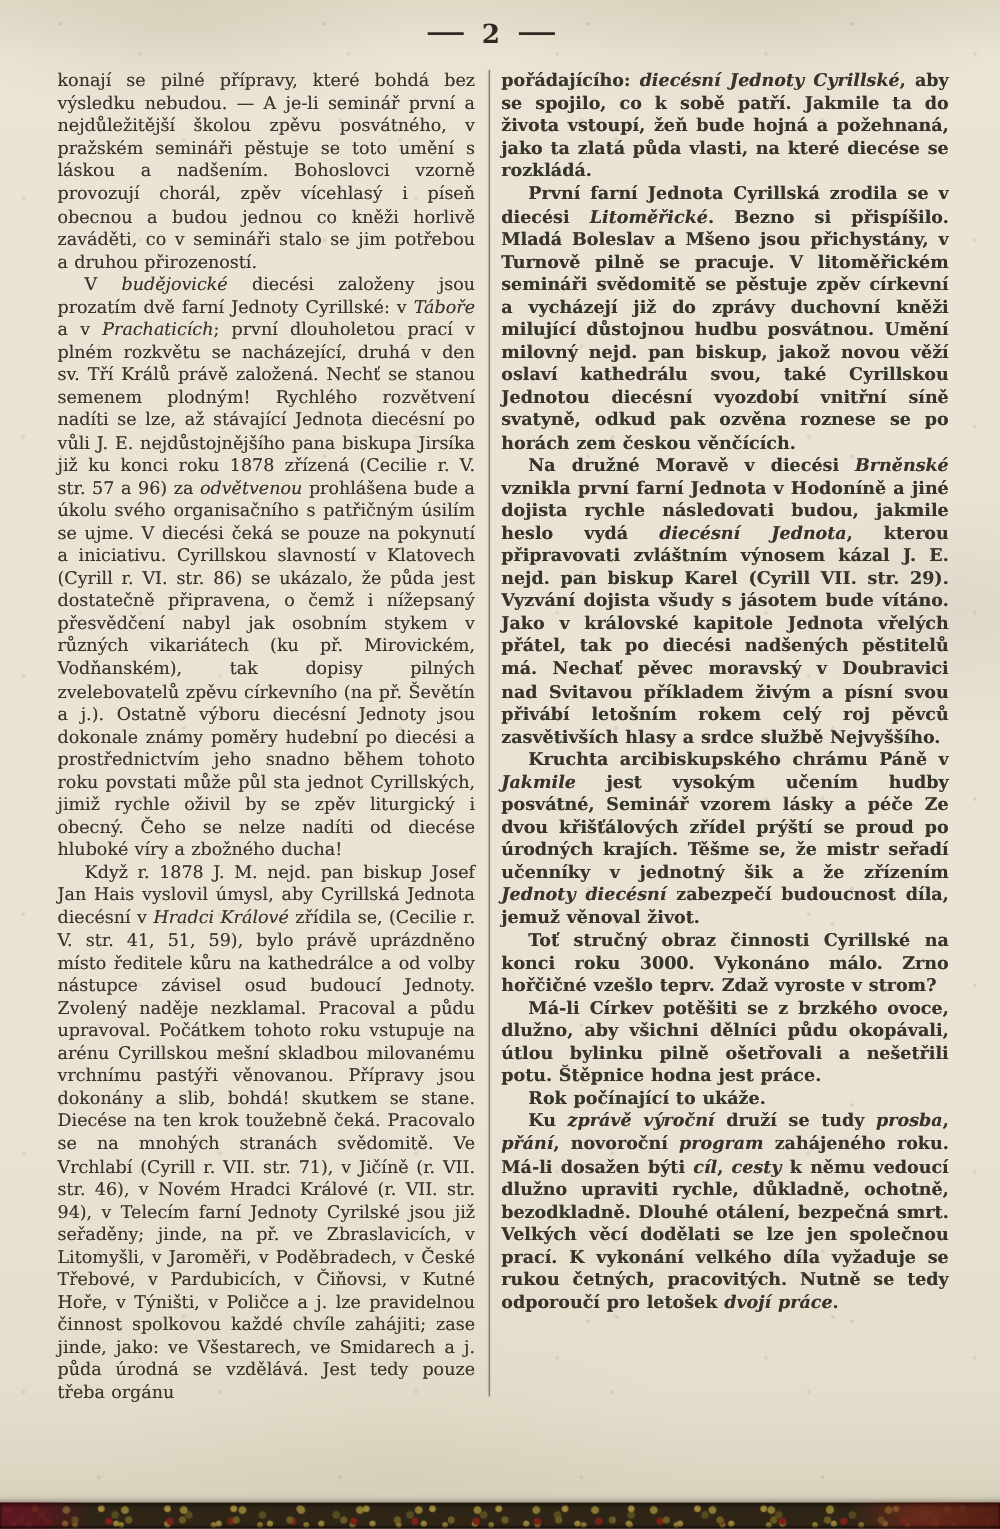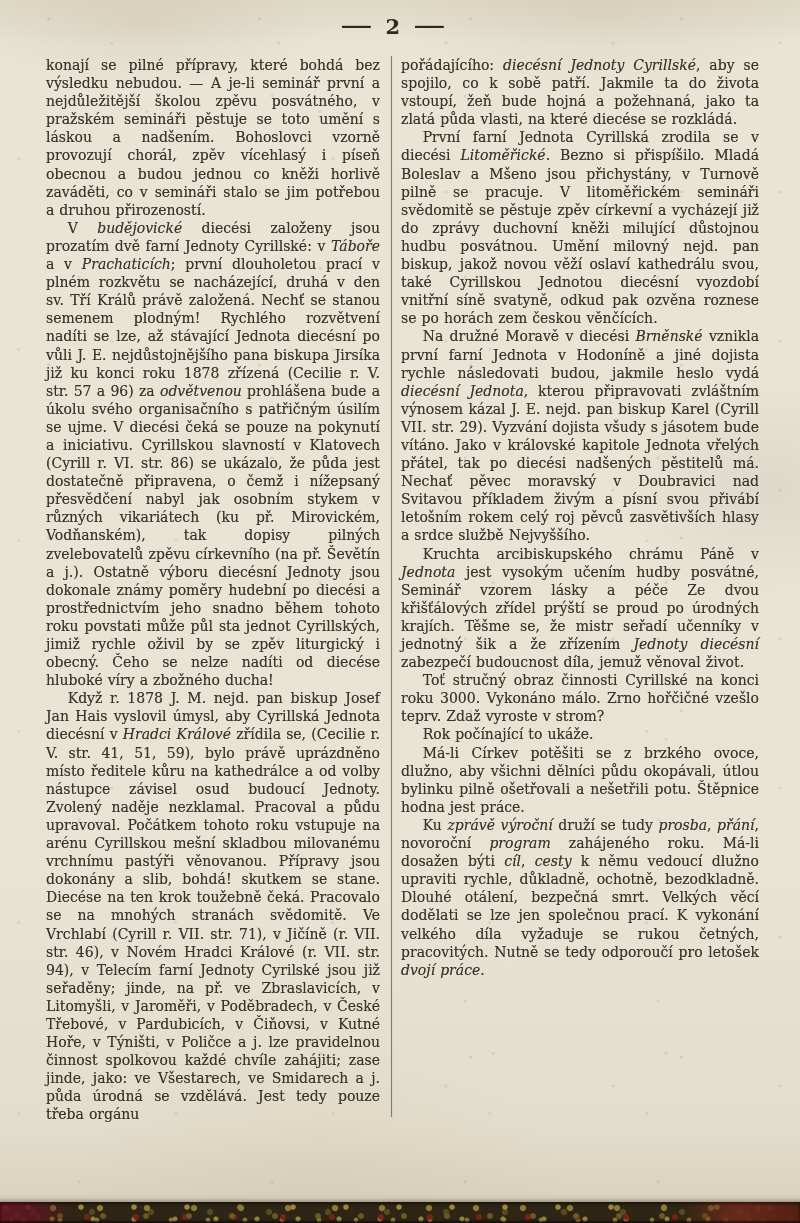--- a/index.html
+++ b/index.html
@@ -47,21 +47,21 @@
   }
   .col{
     font-size:14px;line-height:18.1px;text-align:justify;
     color:var(--ink,#39342b);
     text-shadow:0 0 .5px rgba(62,54,42,.55);
     word-spacing:.04em;
   }
   .col p{margin:0;text-indent:1.55em;}
   .col p.no-indent{text-indent:0;}
   .col-left{width:334px;}
-  .col-right{width:358px;}
+  .col-right{width:358px;font-weight:bold;}
   .gap-l{width:11px;}
   .gap-r{width:9px;}
   .divider{
     width:1px;height:1061px;background:var(--divider,#857d6d);
     box-shadow:0 0 1px rgba(80,72,58,.5);
   }
   .edge-shadow{
     position:absolute;left:0;bottom:21px;width:800px;height:7px;
     background:linear-gradient(180deg, rgba(175,166,145,0) 0%, #cfc8b5 45%, #a59d89 100%);
   }
@@ -102,23 +102,23 @@
         <p>V <i>budějovické</i> diecési založeny jsou prozatím dvě farní Jednoty Cyrillské: v <i>Táboře</i> a v <i>Prachaticích</i>; první dlouholetou prací v plném rozkvětu se nacházející, druhá v den sv. Tří Králů právě založená. Nechť se stanou semenem plodným! Rychlého rozvětvení nadíti se lze, až stávající Jednota diecésní po vůli J. E. nejdůstojnějšího pana biskupa Jirsíka již ku konci roku 1878 zřízená (Cecilie r. V. str. 57 a 96) za <i>odvětvenou</i> prohlášena bude a úkolu svého organisačního s patřičným úsilím se ujme. V diecési čeká se pouze na pokynutí a iniciativu. Cyrillskou slavností v Klatovech (Cyrill r. VI. str. 86) se ukázalo, že půda jest dostatečně připravena, o čemž i nížepsaný přesvědčení nabyl jak osobním stykem v různých vikariátech (ku př. Mirovickém, Vodňanském), tak dopisy pilných zvelebovatelů zpěvu církevního (na př. Ševětín a j.). Ostatně výboru diecésní Jednoty jsou dokonale známy poměry hudební po diecési a prostřednictvím jeho snadno během tohoto roku povstati může půl sta jednot Cyrillských, jimiž rychle oživil by se zpěv liturgický i obecný. Čeho se nelze nadíti od diecése hluboké víry a zbožného ducha!</p>
         <p>Když r. 1878 J. M. nejd. pan biskup Josef Jan Hais vyslovil úmysl, aby Cyrillská Jednota diecésní v <i>Hradci Králové</i> zřídila se, (Cecilie r. V. str. 41, 51, 59), bylo právě uprázdněno místo ředitele kůru na kathedrálce a od volby nástupce závisel osud budoucí Jednoty. Zvolený naděje nezklamal. Pracoval a půdu upravoval. Počátkem tohoto roku vstupuje na arénu Cyrillskou mešní skladbou milovanému vrchnímu pastýři věnovanou. Přípravy jsou dokonány a slib, bohdá! skutkem se stane. Diecése na ten krok toužebně čeká. Pracovalo se na mnohých stranách svědomitě. Ve Vrchlabí (Cyrill r. VII. str. 71), v Jičíně (r. VII. str. 46), v Novém Hradci Králové (r. VII. str. 94), v Telecím farní Jednoty Cyrilské jsou již seřaděny; jinde, na př. ve Zbraslavicích, v Litomyšli, v Jaroměři, v Poděbradech, v České Třebové, v Pardubicích, v Čiňovsi, v Kutné Hoře, v Týništi, v Poličce a j. lze pravidelnou činnost spolkovou každé chvíle zahájiti; zase jinde, jako: ve Všestarech, ve Smidarech a j. půda úrodná se vzdělává. Jest tedy pouze třeba orgánu</p>
       </div>
     <div class="gap-l"></div>
     <div class="divider"></div>
     <div class="gap-r"></div>
     <div class="col col-right" id="col-right">
         <p class="no-indent">pořádajícího: <i>diecésní Jednoty Cyrillské</i>, aby se spojilo, co k sobě patří. Jakmile ta do života vstoupí, žeň bude hojná a požehnaná, jako ta zlatá půda vlasti, na které diecése se rozkládá.</p>
         <p>První farní Jednota Cyrillská zrodila se v diecési <i>Litoměřické</i>. Bezno si přispíšilo. Mladá Boleslav a Mšeno jsou přichystány, v Turnově pilně se pracuje. V litoměřickém semináři svědomitě se pěstuje zpěv církevní a vycházejí již do zprávy duchovní kněži milující důstojnou hudbu posvátnou. Umění milovný nejd. pan biskup, jakož novou věží oslaví kathedrálu svou, také Cyrillskou Jednotou diecésní vyozdobí vnitřní síně svatyně, odkud pak ozvěna roznese se po horách zem českou věnčících.</p>
         <p>Na družné Moravě v diecési <i>Brněnské</i> vznikla první farní Jednota v Hodoníně a jiné dojista rychle následovati budou, jakmile heslo vydá <i>diecésní Jednota</i>, kterou připravovati zvláštním výnosem kázal J. E. nejd. pan biskup Karel (Cyrill VII. str. 29). Vyzvání dojista všudy s jásotem bude vítáno. Jako v královské kapitole Jednota vřelých přátel, tak po diecési nadšených pěstitelů má. Nechať pěvec moravský v Doubravici nad Svitavou příkladem živým a písní svou přivábí letošním rokem celý roj pěvců zasvětivších hlasy a srdce službě Nejvyššího.</p>
-        <p>Kruchta arcibiskupského chrámu Páně v <i>Jednota</i> jest vysokým učením hudby posvátné, Seminář vzorem lásky a péče Ze dvou křišťálových zřídel prýští se proud po úrodných krajích. Těšme se, že mistr seřadí učenníky v jednotný šik a že zřízením <i>Jednoty diecésní</i> zabezpečí budoucnost díla, jemuž věnoval život.</p>
+        <p>Kruchta arcibiskupského chrámu Páně v <i>Jakmile</i> jest vysokým učením hudby posvátné, Seminář vzorem lásky a péče Ze dvou křišťálových zřídel prýští se proud po úrodných krajích. Těšme se, že mistr seřadí učenníky v jednotný šik a že zřízením <i>Jednoty diecésní</i> zabezpečí budoucnost díla, jemuž věnoval život.</p>
         <p>Toť stručný obraz činnosti Cyrillské na konci roku 3000. Vykonáno málo. Zrno hořčičné vzešlo teprv. Zdaž vyroste v strom?</p>
+        <p>Má-li Církev potěšiti se z brzkého ovoce, dlužno, aby všichni dělníci půdu okopávali, útlou bylinku pilně ošetřovali a nešetřili potu. Štěpnice hodna jest práce.</p>
         <p>Rok počínající to ukáže.</p>
-        <p>Má-li Církev potěšiti se z brzkého ovoce, dlužno, aby všichni dělníci půdu okopávali, útlou bylinku pilně ošetřovali a nešetřili potu. Štěpnice hodna jest práce.</p>
         <p>Ku <i>zprávě výroční</i> druží se tudy <i>prosba</i>, <i>přání</i>, novoroční <i>program</i> zahájeného roku. Má-li dosažen býti <i>cíl</i>, <i>cesty</i> k němu vedoucí dlužno upraviti rychle, důkladně, ochotně, bezodkladně. Dlouhé otálení, bezpečná smrt. Velkých věcí dodělati se lze jen společnou prací. K vykonání velkého díla vyžaduje se rukou četných, pracovitých. Nutně se tedy odporoučí pro letošek <i>dvojí práce</i>.</p>
       </div>
   </div>
 
   <div class="edge-shadow"></div>
   <div class="band"></div>
 </div>
 
 </body></html>

